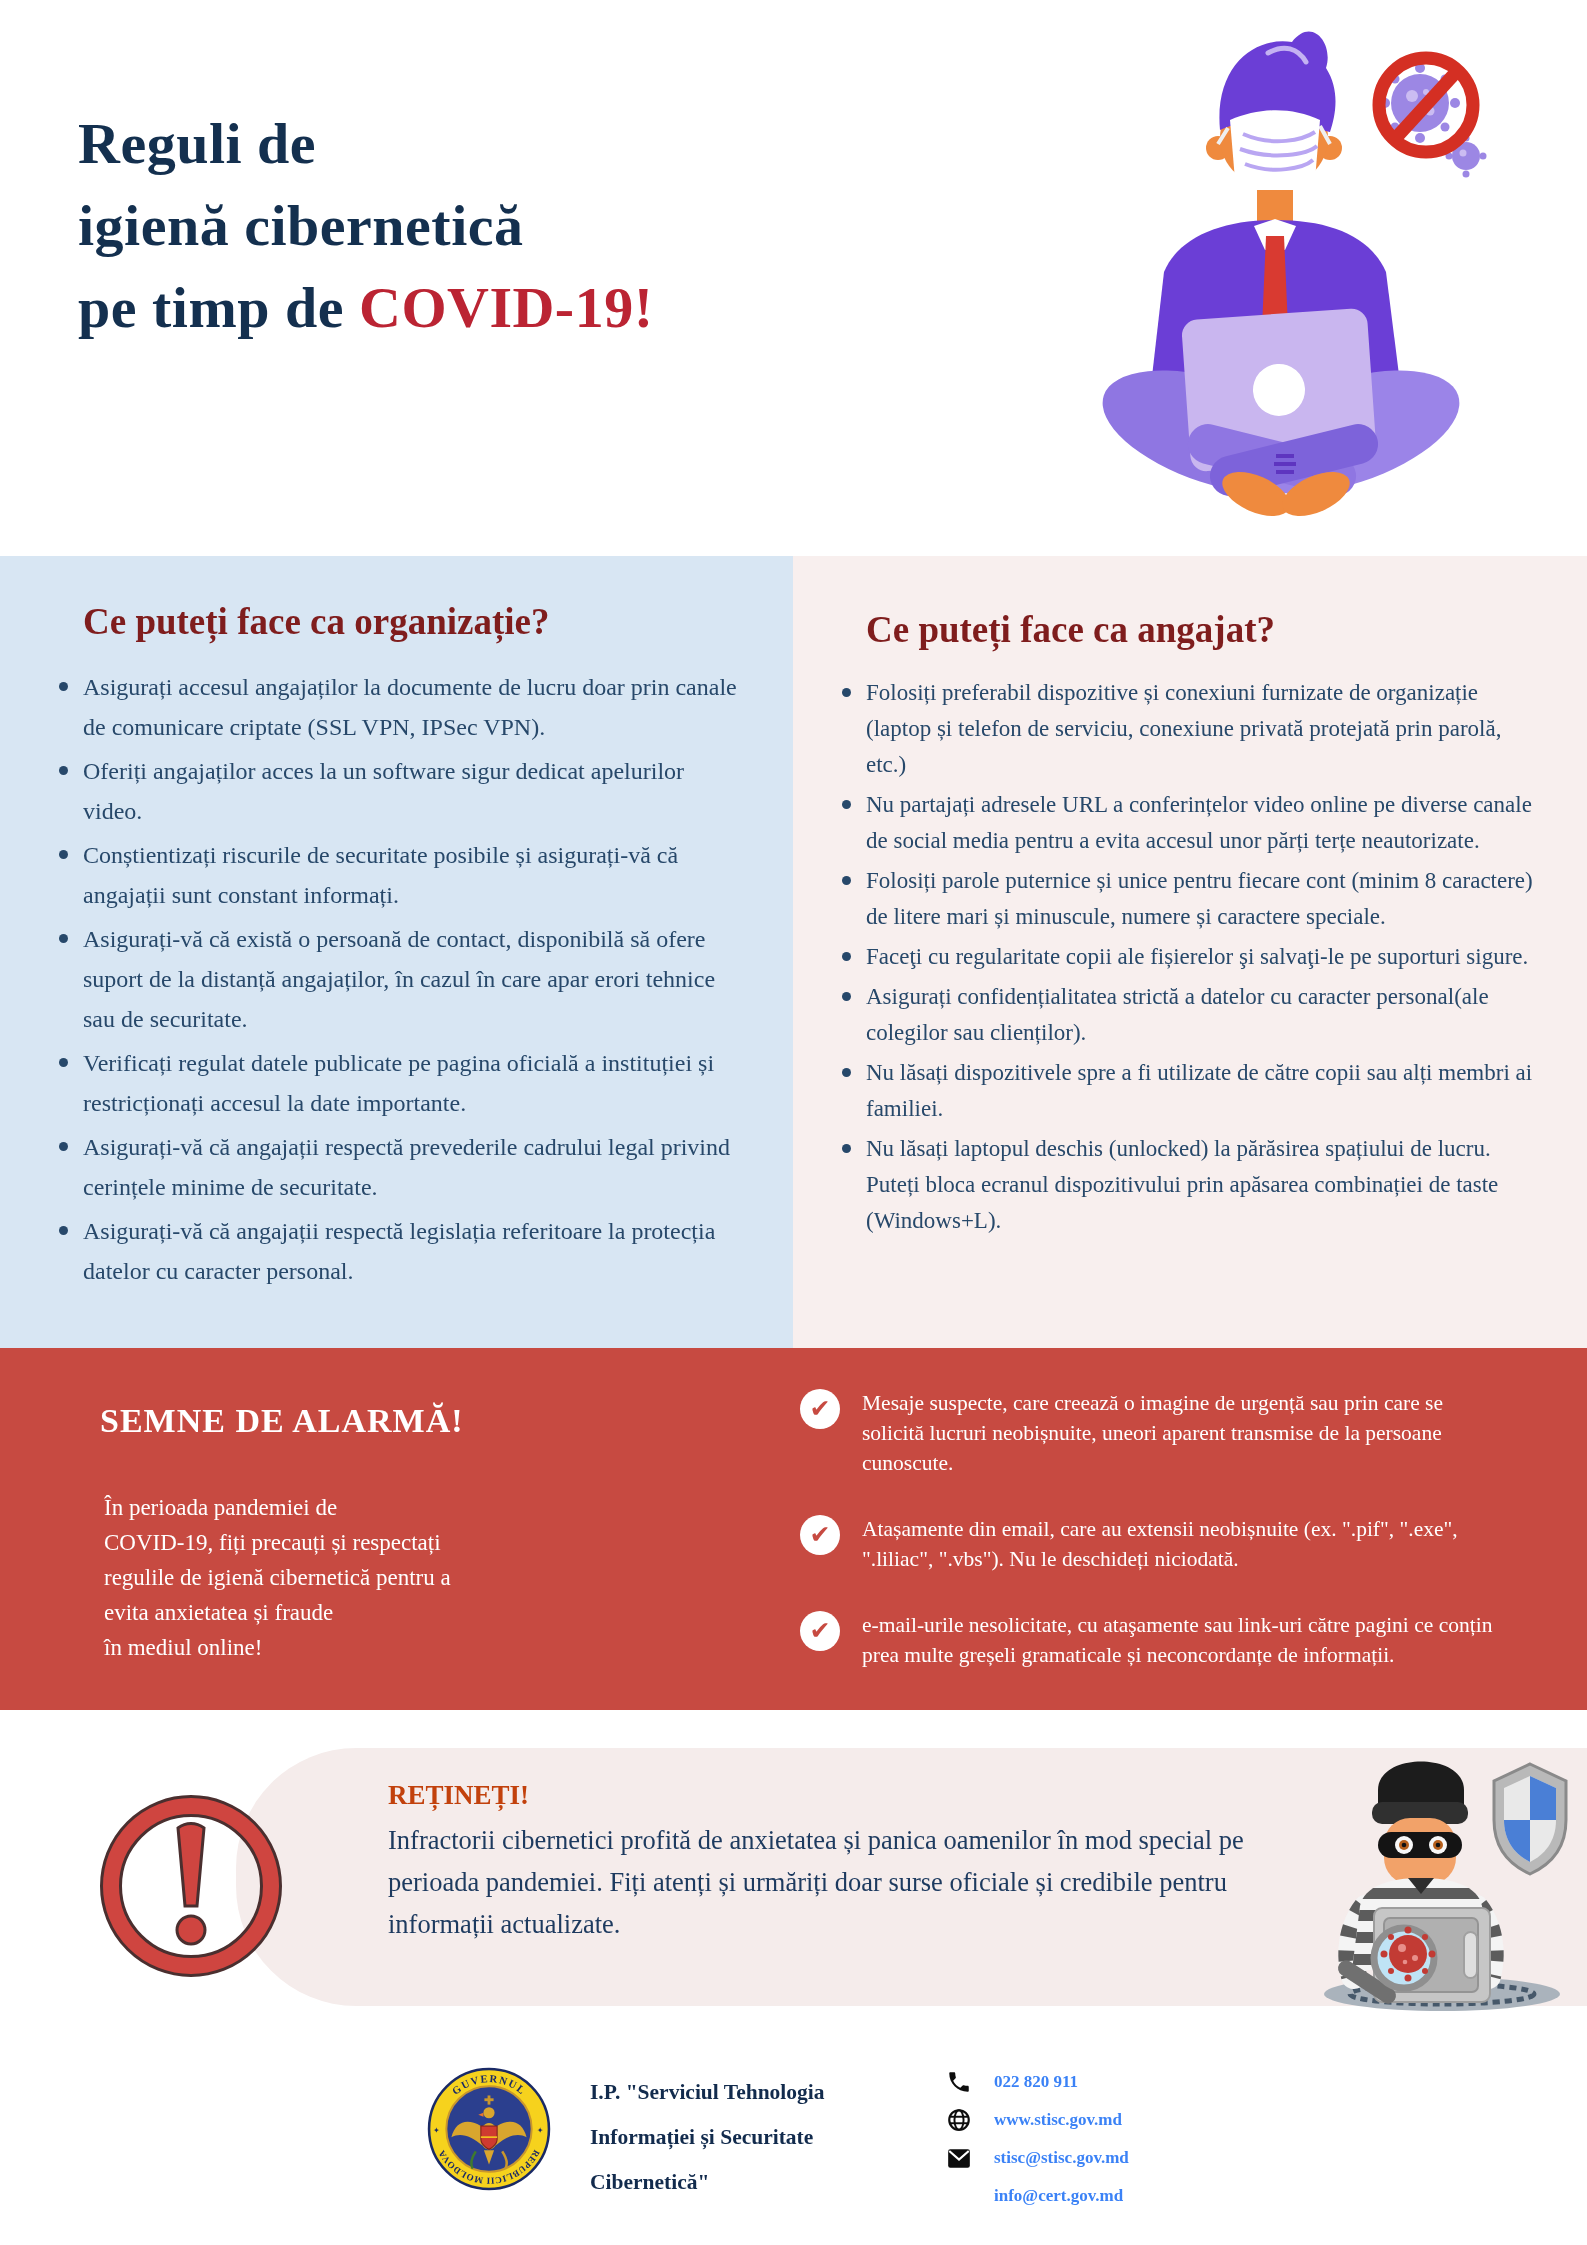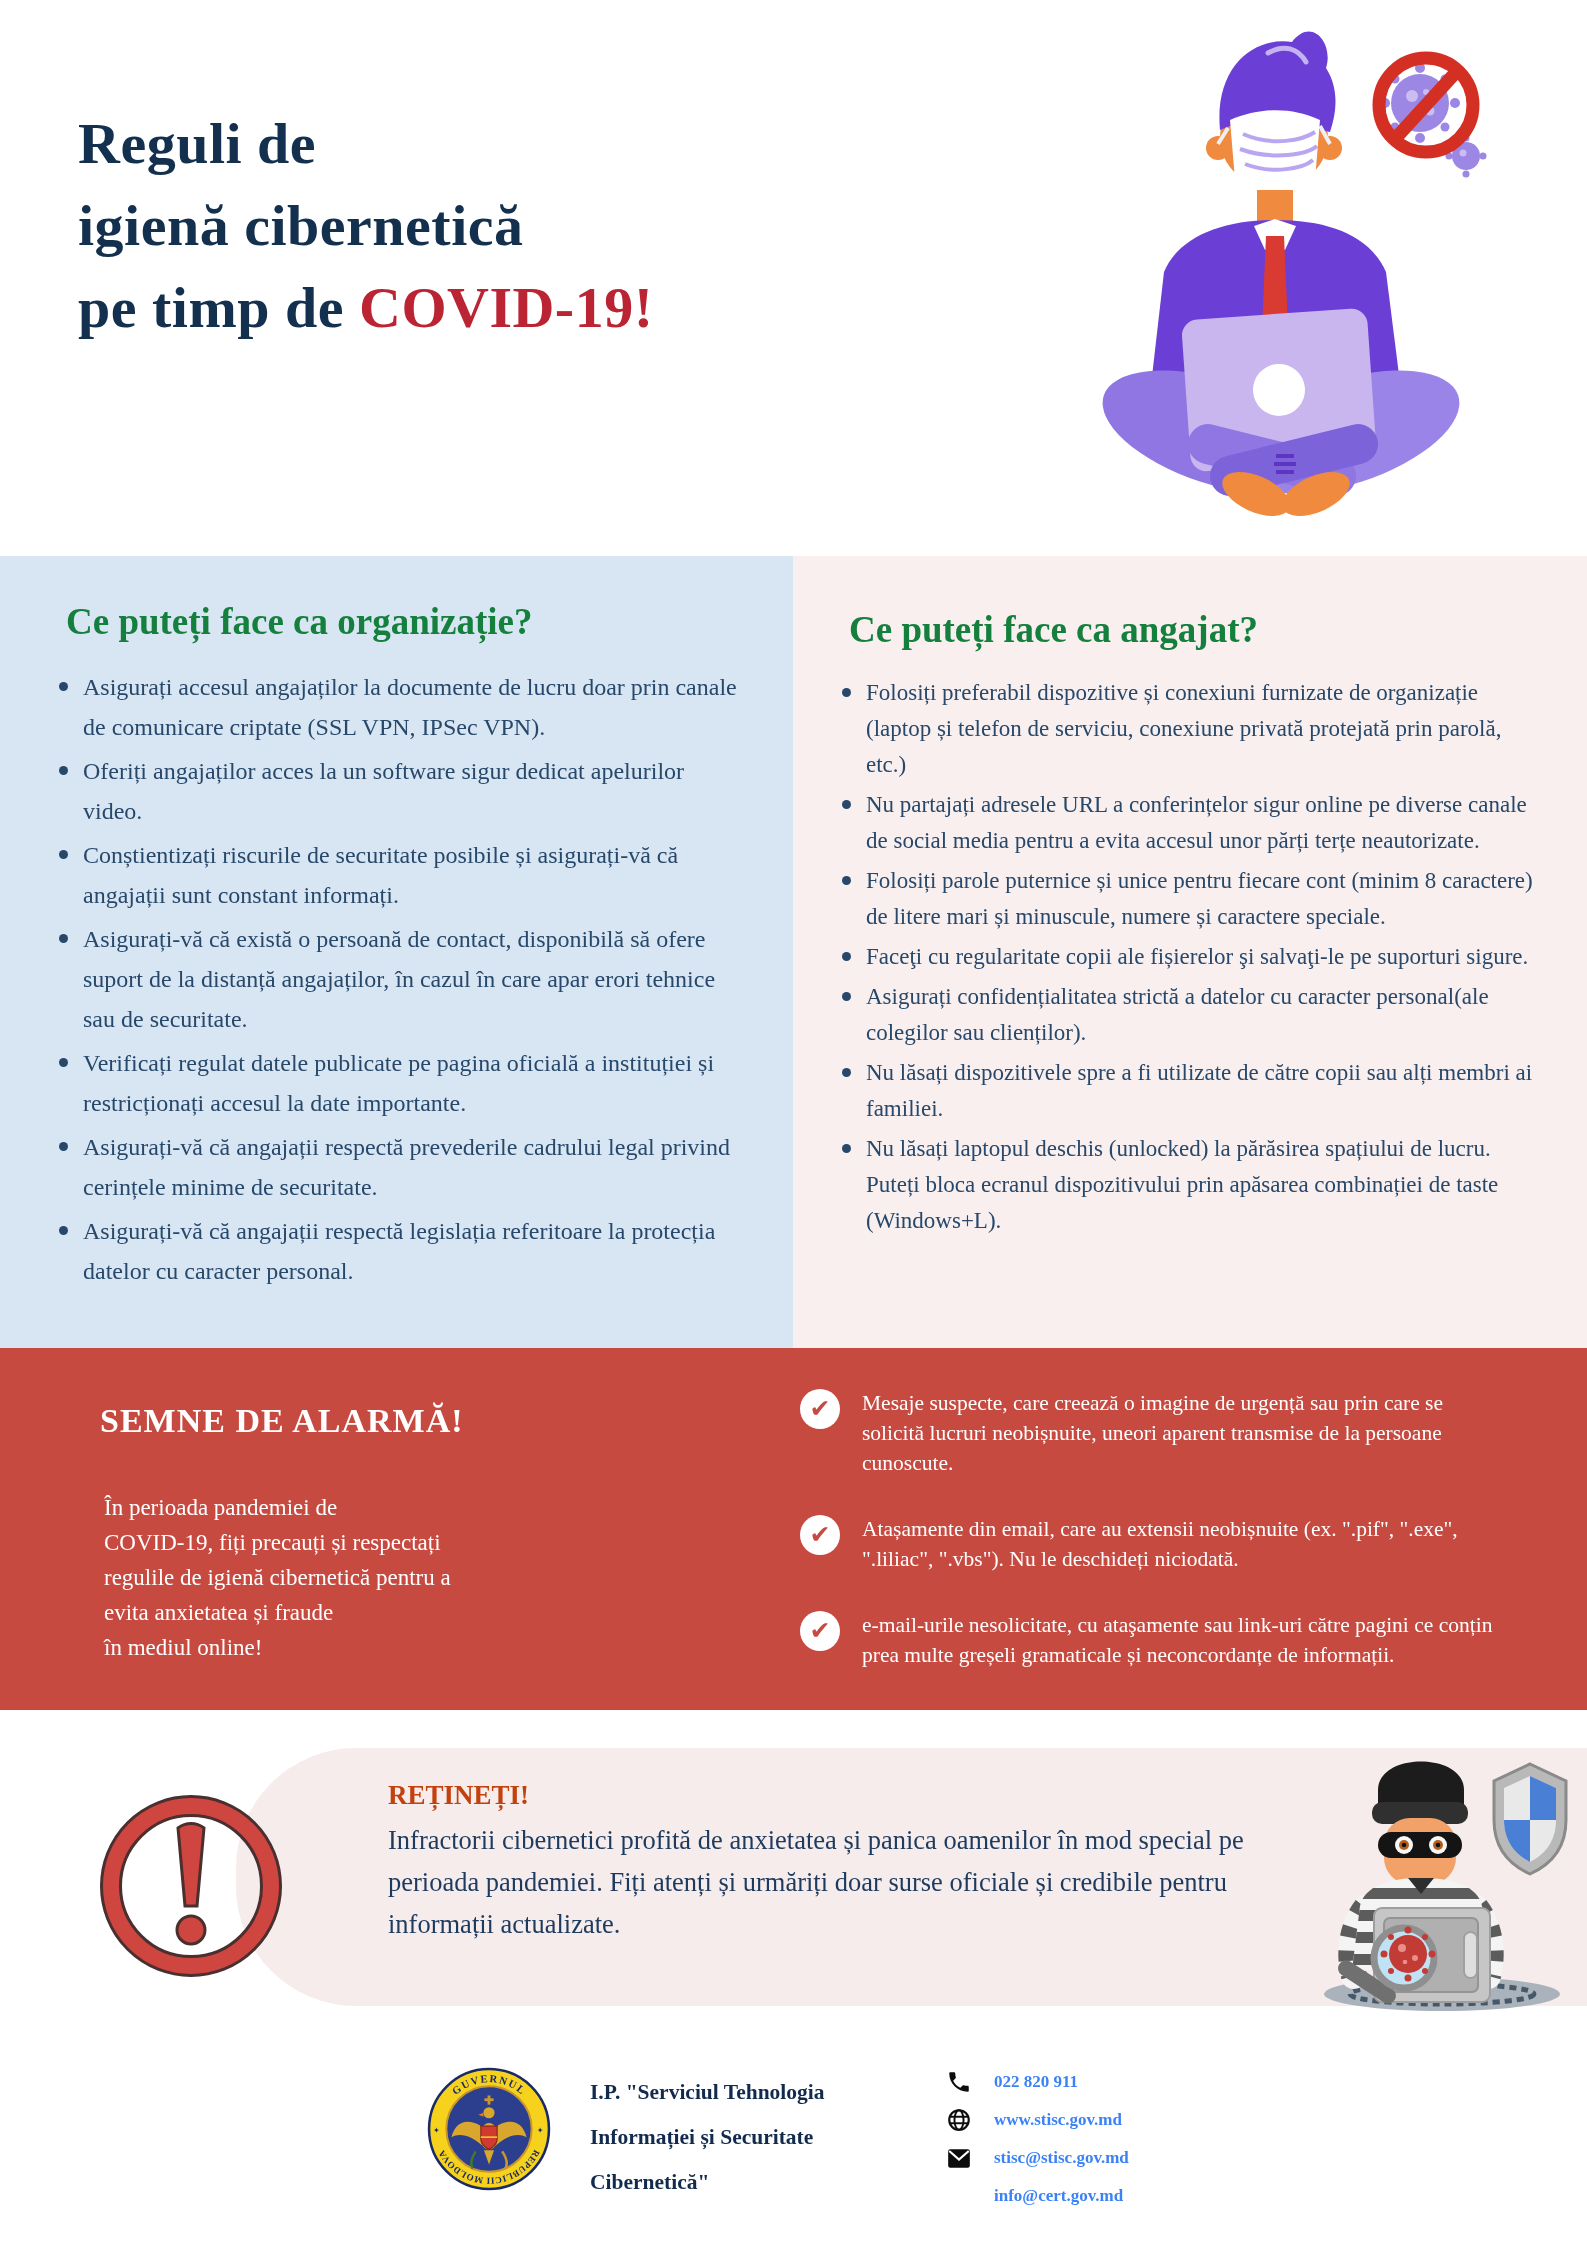--- a/index.html
+++ b/index.html
@@ -10,21 +10,21 @@
   .title{position:absolute;left:78px;top:64px;font-size:58px;line-height:82px;
          font-weight:700;color:#14304f;letter-spacing:.5px;}
   .title .accent{color:#bb2433;}
   .hero{position:absolute;left:1068px;top:8px;width:444px;height:524px;}
 
   
   .cols{position:absolute;top:556px;left:0;width:1587px;height:792px;display:flex;}
   .col{box-sizing:border-box;height:100%;overflow:hidden;}
   .col-org{width:793px;background:#d8e6f3;padding:44px 52px 0 56px;}
   .col-emp{width:794px;background:#f8efee;padding:52px 40px 0 46px;}
-  .col h2{margin:0 0 24px 10px;font-size:37px;color:#15803d;font-weight:700;}
+  .col h2{margin:0 0 24px 27px;font-size:37px;color:#7f1d1d;font-weight:700;}
   .blist{list-style:none;margin:0;padding:0;color:#27486a;}
   .col-org .blist{font-size:24px;line-height:40px;}
   .col-emp .blist{font-size:23px;line-height:36px;}
   .blist li{position:relative;padding-left:27px;margin-bottom:4px;}
   .blist li::before{content:"";position:absolute;left:3px;top:15px;width:9px;height:9px;
                     border-radius:50%;background:#27486a;}
   .col-emp .blist li::before{top:13px;}
 
   
   .alarm{position:absolute;top:1348px;left:0;width:1587px;height:362px;background:#c74a41;color:#ffffff;padding-left:44px;}
@@ -146,21 +146,21 @@
           <li>Verificați regulat datele publicate pe pagina oficială a instituției și restricționați accesul la date importante.</li>
           <li>Asigurați-vă că angajații respectă prevederile cadrului legal privind cerințele minime de securitate.</li>
           <li>Asigurați-vă că angajații respectă legislația referitoare la protecția datelor cu caracter personal.</li>
         </ul>
     </section>
     <section class="col col-emp">
       <h2>Ce puteți face ca angajat?</h2>
       <ul class="blist">
 
       <li>Folosiți preferabil dispozitive și conexiuni furnizate de organizație (laptop și telefon de serviciu, conexiune privată protejată prin parolă, etc.)</li>
-          <li>Nu partajați adresele URL a conferințelor sigur online pe diverse canale de social media pentru a evita accesul unor părți terțe neautorizate.</li>
+          <li>Nu partajați adresele URL a conferințelor video online pe diverse canale de social media pentru a evita accesul unor părți terțe neautorizate.</li>
           <li>Folosiți parole puternice și unice pentru fiecare cont (minim 8 caractere) de litere mari și minuscule, numere și caractere speciale.</li>
           <li>Faceţi cu regularitate copii ale fișierelor şi salvaţi-le pe suporturi sigure.</li>
           <li>Asigurați confidențialitatea strictă a datelor cu caracter personal(ale colegilor sau clienților).</li>
           <li>Nu lăsați dispozitivele spre a fi utilizate de către copii sau alți membri ai familiei.</li>
           <li>Nu lăsați laptopul deschis (unlocked) la părăsirea spațiului de lucru. Puteți bloca ecranul dispozitivului prin apăsarea combinației de taste (Windows+L).</li>
         </ul>
     </section>
   </div>
 
   <section class="alarm">

